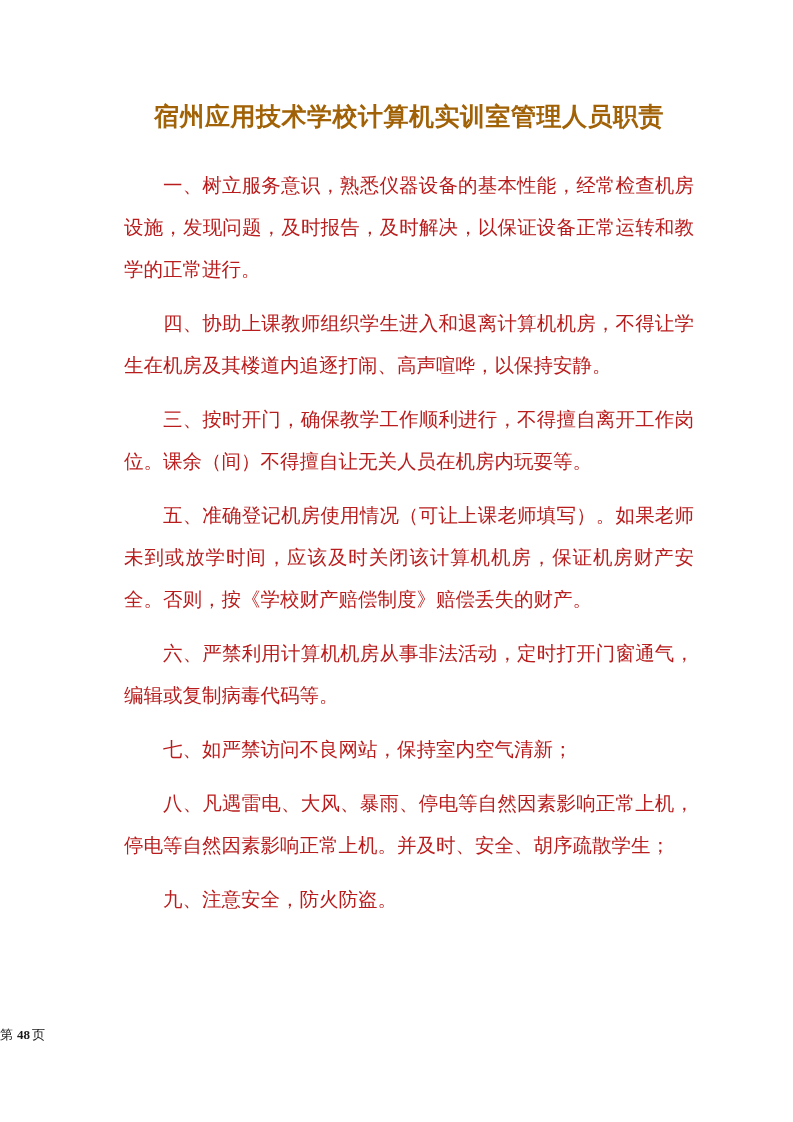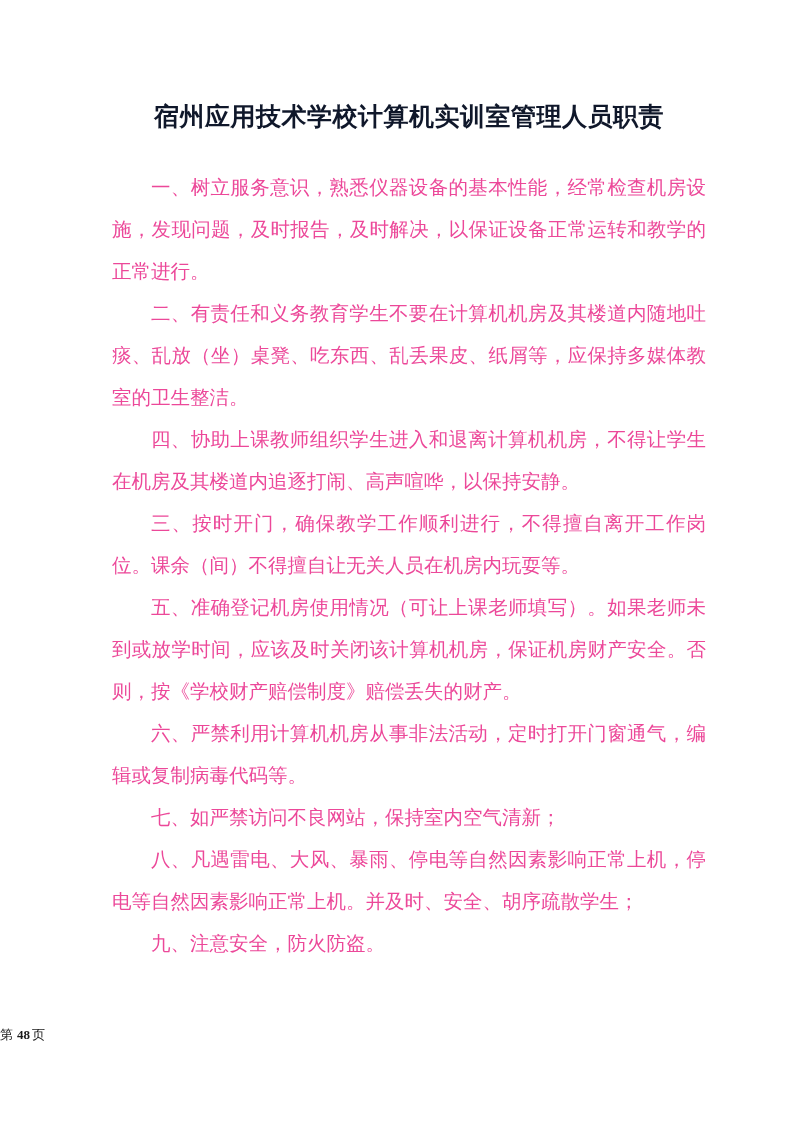--- a/index.html
+++ b/index.html
@@ -22,32 +22,32 @@
     left: 112px;
     width: 594px;
   }
   .doc-title {
     font-family: "Liberation Sans", "DejaVu Sans", sans-serif;
     font-weight: 700;
     font-size: 25px;
     line-height: 36px;
     text-align: center;
     margin: 0 0 32px 0;
-    color: #0f172a;
+    color: #a16207;
     letter-spacing: 0.5px;
   }
   .doc-paragraph {
-    font-family: Liberation Sans, sans-serif;
+    font-family: Liberation Mono, monospace;
     font-size: 19.5px;
     line-height: 42px;
-    margin: 0;
+    margin: 12px;
     text-indent: 2em;
     text-align: justify;
     text-justify: inter-ideograph;
-    color: #ec4899;
+    color: #b91c1c;
   }
   .page-footer {
     position: absolute;
     top: 1026px;
     left: 0;
     right: 0;
     text-align: left;
     font-family: "Liberation Serif", "DejaVu Serif", serif;
     font-size: 13px;
     line-height: 18px;
@@ -59,21 +59,20 @@
   }
 </style>
 </head>
 <body>
 
 <div class="page">
   <div class="content">
     <h1 class="doc-title">宿州应用技术学校计算机实训室管理人员职责</h1>
 
     <p class="doc-paragraph">一、树立服务意识，熟悉仪器设备的基本性能，经常检查机房设施，发现问题，及时报告，及时解决，以保证设备正常运转和教学的正常进行。</p>
-    <p class="doc-paragraph">二、有责任和义务教育学生不要在计算机机房及其楼道内随地吐痰、乱放（坐）桌凳、吃东西、乱丢果皮、纸屑等，应保持多媒体教室的卫生整洁。</p>
     <p class="doc-paragraph">四、协助上课教师组织学生进入和退离计算机机房，不得让学生在机房及其楼道内追逐打闹、高声喧哗，以保持安静。</p>
     <p class="doc-paragraph">三、按时开门，确保教学工作顺利进行，不得擅自离开工作岗位。课余（间）不得擅自让无关人员在机房内玩耍等。</p>
     <p class="doc-paragraph">五、准确登记机房使用情况（可让上课老师填写）。如果老师未到或放学时间，应该及时关闭该计算机机房，保证机房财产安全。否则，按《学校财产赔偿制度》赔偿丢失的财产。</p>
     <p class="doc-paragraph">六、严禁利用计算机机房从事非法活动，定时打开门窗通气，编辑或复制病毒代码等。</p>
     <p class="doc-paragraph">七、如严禁访问不良网站，保持室内空气清新；</p>
     <p class="doc-paragraph">八、凡遇雷电、大风、暴雨、停电等自然因素影响正常上机，停电等自然因素影响正常上机。并及时、安全、胡序疏散学生；</p>
     <p class="doc-paragraph">九、注意安全，防火防盗。</p>
   </div>
 
   <div class="page-footer">

